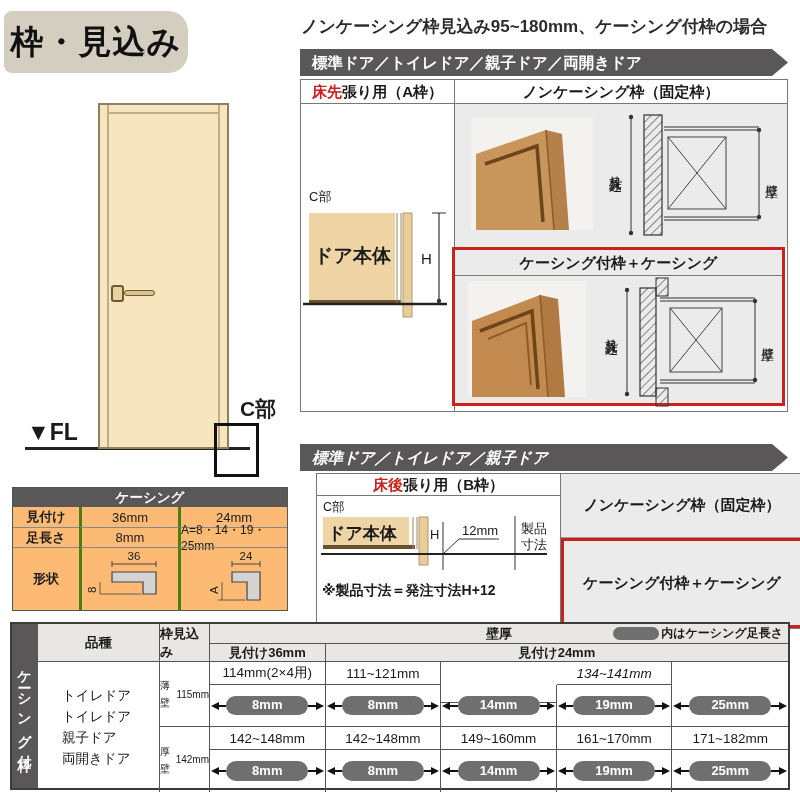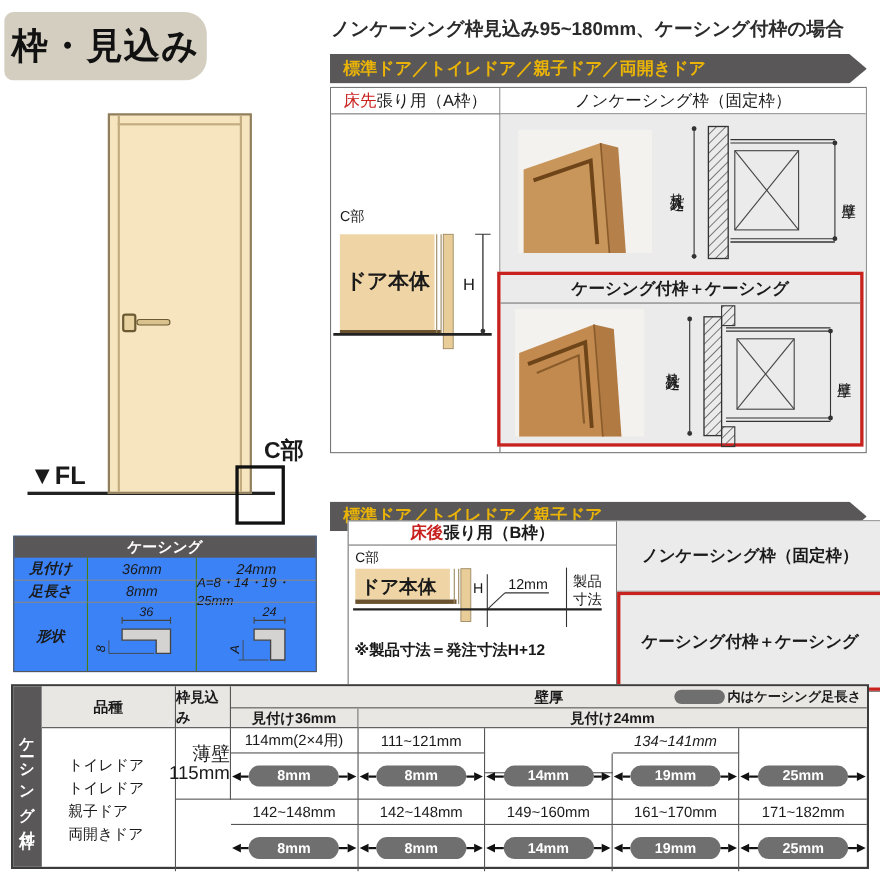--- a/index.html
+++ b/index.html
@@ -5,42 +5,42 @@
   html,body{margin:0;padding:0;background:#fff;}
   #screen{position:relative;width:800px;height:800px;background:#fff;overflow:hidden;
     font-family:"Liberation Sans","DejaVu Sans",sans-serif;color:#1a1a1a;}
   
   #title-badge{position:absolute;left:4px;top:11px;width:184px;height:62px;background:#d4cec0;
     border-radius:8px 20px 20px 8px;display:flex;align-items:center;justify-content:center;
     font-size:33px;font-weight:bold;letter-spacing:1px;color:#111;}
   
   #intro{position:absolute;left:301px;top:15px;font-size:17px;font-weight:bold;color:#2b2b2b;}
   
-  .band{position:absolute;left:300px;width:488px;height:27px;background:#595757;color:#eab308;
+  .band{position:absolute;left:300px;width:488px;height:27px;background:#595757;color:#ffffff;
     font-weight:bold;font-size:15.5px;line-height:27px;padding-left:12px;box-sizing:border-box;
     clip-path:polygon(0 0,calc(100% - 16px) 0,100% 50%,calc(100% - 16px) 100%,0 100%);}
-  #band-a{top:49px;} #band-b{top:456px;}
+  #band-a{top:49px;} #band-b{top:444px;font-style:italic;}
   
   #door-fig{position:absolute;left:0;top:95px;width:296px;height:392px;}
   #door-fig .floor-line{position:absolute;left:25px;top:352px;width:225px;height:3px;background:#222;}
   #door-fig .door{position:absolute;left:98px;top:8px;width:131px;height:346px;background:#f6e5bf;
     border:2px solid #8f7f5f;box-sizing:border-box;}
   #door-fig .dl{position:absolute;background:#c3ac80;}
   #door-fig .dl-left{left:7px;top:0;bottom:0;width:2px;}
   #door-fig .dl-right{right:7px;top:0;bottom:0;width:2px;}
   #door-fig .dl-top{top:7px;left:7px;right:7px;height:2px;}
   #door-fig .handle-plate{position:absolute;left:11px;top:180px;width:13px;height:17px;
     background:#e8d3a0;border:2px solid#6b5a33;border-radius:3px;box-sizing:border-box;}
   #door-fig .handle-lever{position:absolute;left:24px;top:185px;width:31px;height:6px;
     background:#d9c28d;border:1.5px solid #6b5a33;border-radius:3px;box-sizing:border-box;}
   #door-fig .fl-label{position:absolute;left:27px;top:324px;font-size:23px;font-weight:bold;}
   #door-fig .c-big{position:absolute;left:240px;top:300px;font-size:21px;font-weight:bold;}
   #door-fig .c-rect{position:absolute;left:214px;top:328px;width:45px;height:54px;border:3px solid #111;box-sizing:border-box;}
   
-  .thead{box-sizing:border-box;text-align:center;font-weight:normal;font-size:15px;background:#fff;}
+  .thead{box-sizing:border-box;text-align:center;font-weight:bold;font-size:15px;background:#fff;}
   .red{color:#c8221f;}
   
   #table-a{position:absolute;left:300px;top:79px;width:488px;height:333px;border:1.5px solid #777;box-sizing:border-box;background:#fff;}
   #ta-head-left{position:absolute;left:0;top:0;width:154px;height:24px;line-height:23px;border-right:1px solid #777;border-bottom:1px solid #777;}
   #ta-head-right{position:absolute;left:154px;right:0;top:0;height:24px;line-height:23px;border-bottom:1px solid #777;}
   #ta-left-body{position:absolute;left:0;top:24px;width:154px;bottom:0;border-right:1px solid #777;box-sizing:border-box;}
   #ta-noncasing{position:absolute;left:154px;right:0;top:24px;height:143px;background:#ebebeb;}
   #ta-casing{position:absolute;left:151px;right:2px;top:167px;height:159px;border:3px solid #c8221f;background:#ebebeb;box-sizing:border-box;}
   .casing-head{height:26px;line-height:25px;text-align:center;font-weight:bold;font-size:15px;border-bottom:1px solid #777;box-sizing:border-box;}
   .photo{position:absolute;}
@@ -51,42 +51,42 @@
   #table-b{position:absolute;left:316px;top:473px;width:488px;height:156px;border:1.5px solid #777;box-sizing:border-box;background:#fff;}
   #tb-head-left{position:absolute;left:0;top:0;width:244px;height:22px;line-height:21px;border-right:1px solid #777;border-bottom:1px solid #777;box-sizing:border-box;text-align:center;font-weight:bold;font-size:15px;}
   #tb-left-body{position:absolute;left:0;top:22px;width:244px;bottom:0;border-right:1px solid #777;box-sizing:border-box;}
   #tb-cpart{position:absolute;left:6px;top:3px;font-size:12.5px;}
   #tb-note{position:absolute;left:5px;top:86px;font-size:14px;font-weight:bold;}
   #tb-noncasing{position:absolute;left:244px;right:0;top:0;height:64px;background:#ebebeb;border-bottom:1px solid #999;
     display:flex;align-items:center;justify-content:center;font-weight:bold;font-size:15px;box-sizing:border-box;}
   #tb-casing{position:absolute;left:244px;right:0;top:64px;bottom:0;background:#ebebeb;border:3px solid #c8221f;
     display:flex;align-items:center;justify-content:center;font-weight:bold;font-size:15px;box-sizing:border-box;}
   
-  #casing-table{position:absolute;left:12px;top:487px;width:276px;border:1.5px solid #555;box-sizing:border-box;background:#3b82f6;}
+  #casing-table{position:absolute;left:12px;top:487px;width:276px;border:1.5px solid #555;box-sizing:border-box;background:#fdba74;}
   #ct-title{height:19px;background:#595757;color:#fff;text-align:center;line-height:19px;font-weight:bold;font-size:13.5px;}
   .ct-row{display:grid;grid-template-columns:66px 99px 1fr;}
-  .ct-cell{border-top:1px solid #888;display:flex;align-items:center;justify-content:center;font-size:13px;box-sizing:border-box;font-style:italic;}
-  .ct-cell.cl{border-left:1px solid #4d7c0f;}
+  .ct-cell{border-top:1px solid #888;display:flex;align-items:center;justify-content:center;font-size:13px;box-sizing:border-box;}
+  .ct-cell.cl{border-left:3px solid #4d7c0f;}
   .ct-r{height:20px;} .ct-s{height:63px;}
   .ct-label{font-weight:bold;}
   
   #spec-table{position:absolute;left:10px;top:622px;width:780px;height:168px;border:2px solid #3c3c3c;box-sizing:border-box;display:flex;background:#fff;}
   #st-side{width:26px;background:#595757;color:#fff;display:flex;align-items:center;justify-content:center;}
   #st-side .vtext{font-size:14px;font-weight:bold;letter-spacing:4px;text-orientation:upright;}
   #st-grid{flex:1;display:grid;grid-template-columns:122px 50px repeat(5,1fr);grid-template-rows:20px 18px 23px 42px 23px 42px;}
   .hc{background:#e8e7e4;display:flex;align-items:center;justify-content:center;font-weight:bold;font-size:13px;box-sizing:border-box;}
   .br{border-right:1px solid #555;} .bb{border-bottom:1px solid #555;}
   .h-kind{grid-column:1;grid-row:1/3;font-size:13.5px;}
   .h-depth{grid-column:2;grid-row:1/3;font-size:13px;}
   .h-wall{grid-column:3/8;grid-row:1;position:relative;}
   .h-m36{grid-column:3;grid-row:2;} .h-m24{grid-column:4/8;grid-row:2;}
   .legend{position:absolute;right:5px;top:0;height:100%;display:flex;align-items:center;gap:2px;font-size:12px;font-weight:bold;}
   .legend-pill{width:46px;height:13px;background:#6f6f6f;border-radius:7px;display:inline-block;}
   .d-kind{grid-column:1;grid-row:3/7;display:flex;flex-direction:column;justify-content:center;padding-left:24px;font-size:13.5px;line-height:21px;box-sizing:border-box;}
-  .d-depth{grid-column:2;display:flex;flex-direction:column;align-items:flex-end;justify-content:center;font-size:17px;line-height:17px;box-sizing:border-box;}
+  .d-depth{grid-column:2;display:flex;align-items:center;justify-content:center;font-size:10px;line-height:17px;box-sizing:border-box;}
   .dp1{grid-row:3/5;} .dp2{grid-row:5/7;}
   .rcell{display:flex;align-items:center;justify-content:center;font-size:13.5px;box-sizing:border-box;}
   .pcell{display:flex;align-items:center;padding:0 1px;box-sizing:border-box;}
   .ah{width:0;height:0;border-top:4.5px solid transparent;border-bottom:4.5px solid transparent;flex:none;}
   .al{border-right:8px solid #111;} .ar{border-left:8px solid #111;}
   .pline{flex:1;height:2px;background:#111;}
   .pill{flex:none;width:82px;text-align:center;background:#6f6f6f;color:#fff;border-radius:11px;
     font-size:13px;font-weight:bold;padding:2.5px 0;line-height:1.15;}
   
   svg text{fill:#1a1a1a;font-family:inherit;}
@@ -318,20 +318,24 @@
         <span>トイレドア</span>
         <span>トイレドア</span>
         <span>親子ドア</span>
         <span>両開きドア</span>
       </div>
 
       <div class="d-depth dp1 br bb">
         <span>薄壁</span>
         <span>115mm</span>
       </div>
+      <div class="d-depth dp2 br">
+        <span>厚壁</span>
+        <span>142mm</span>
+      </div>
 
       <div class="rcell br bb" style="grid-column:3;grid-row:3;">114mm(2×4用)</div>
       <div class="rcell br bb" style="grid-column:4;grid-row:3;">111~121mm</div>
       <div class="rcell br bb" style="grid-column:5;grid-row:3;margin-top:40px;">122~133mm</div>
       <div class="rcell br bb" style="grid-column:6;grid-row:3;font-style:italic;">134~141mm</div>
 
       <div class="pcell br bb" style="grid-column:3;grid-row:4;">
         <span class="ah al"></span>
           <span class="pline"></span>
           <span class="pill">8mm</span>

